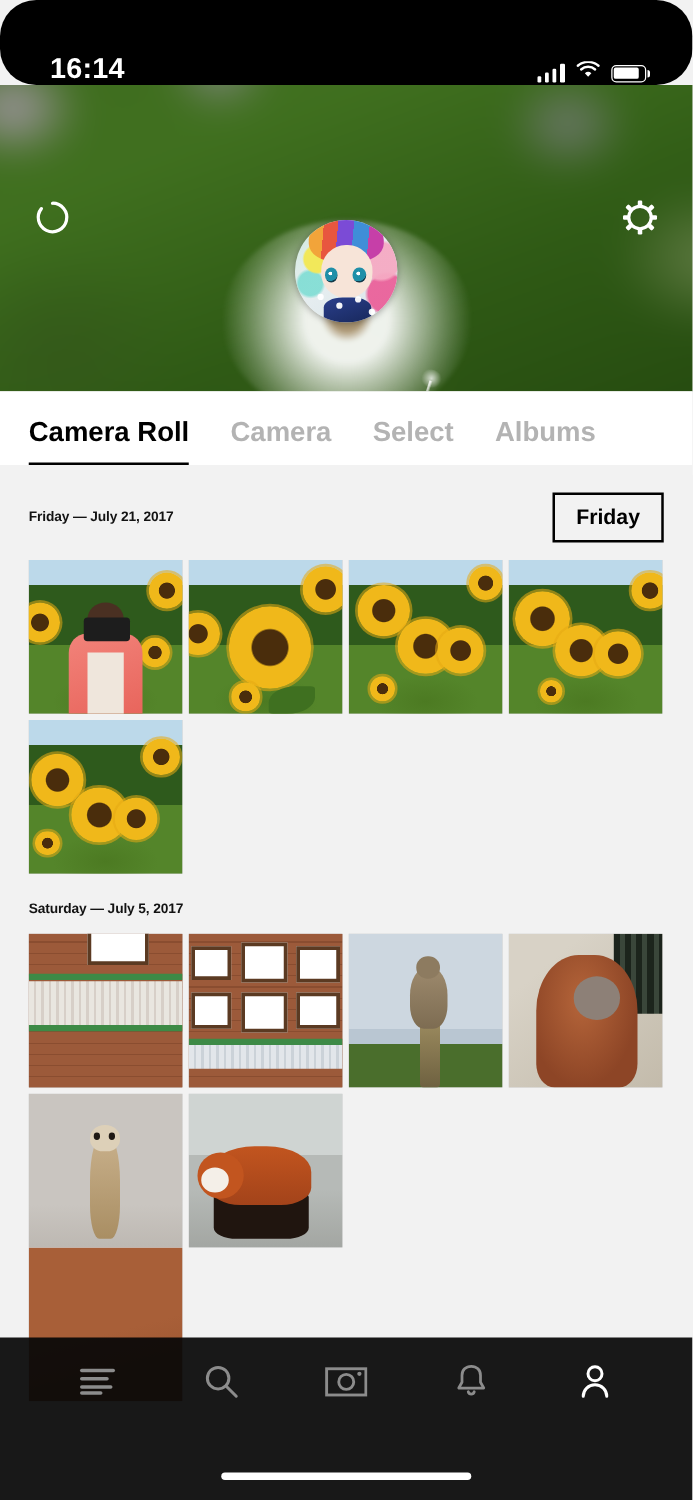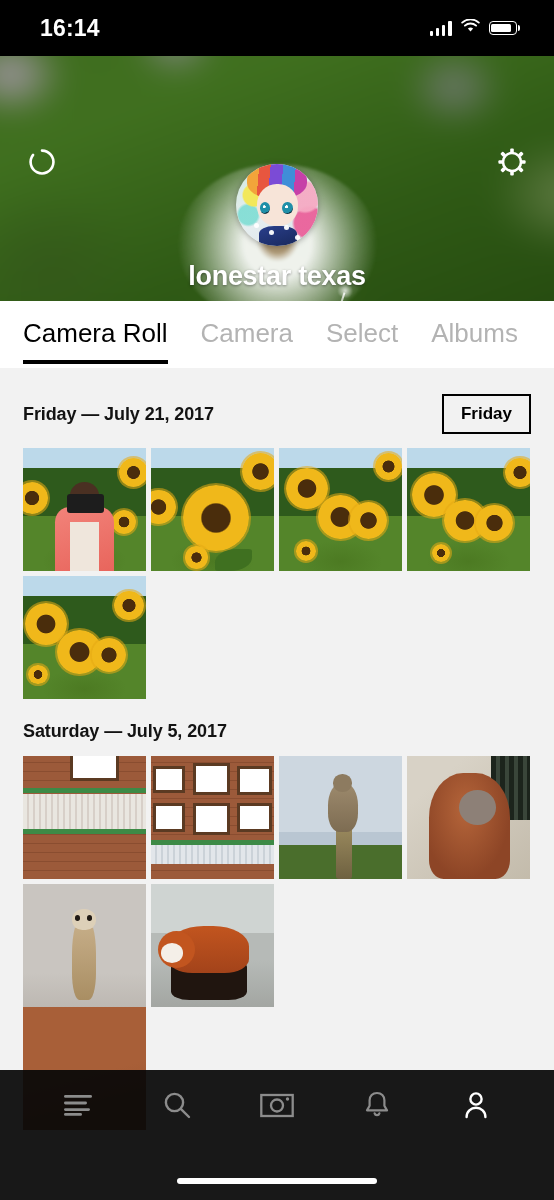--- a/index.html
+++ b/index.html
@@ -5,23 +5,23 @@
   * { margin:0; padding:0; box-sizing:border-box; }
   html,body { width:554px; height:1200px; overflow:hidden; }
   body {
     font-family:"Liberation Sans", sans-serif;
     background:#f2f2f2;
     position:relative;
   }
 
   
   .statusbar {
-    height:56px; background:#000; color:#fff;
-    display:flex; align-items:center; justify-content:space-between;
-    padding:0 34px 0 40px; position:relative; z-index:40;
+    height:68px; background:#000; color:#fff;
+    display:flex; align-items:flex-end; justify-content:space-between;
+    padding:0 34px 0 40px; position:relative; z-index:40;border-radius:29px;
   }
   .status-time { font-size:23px; font-weight:600; letter-spacing:.2px; }
   .status-icons { display:flex; align-items:center; gap:9px; }
   .sig { display:flex; align-items:flex-end; gap:2.5px; height:15px; }
   .sig i { width:3.6px; background:#fff; border-radius:1px; display:block; }
   .sig i:nth-child(1){height:5px}.sig i:nth-child(2){height:8px}
   .sig i:nth-child(3){height:11px}.sig i:nth-child(4){height:15px}
   .batt { width:28px; height:14px; border:1.8px solid #fff; border-radius:4px; padding:1.6px; }
   .batt span { display:block; height:100%; width:88%; background:#fff; border-radius:1.5px; }
   .batt-cap { width:2px; height:6px; background:#fff; border-radius:0 2px 2px 0; margin-left:1.5px; }
@@ -105,36 +105,36 @@
     position:absolute; left:0; right:0; top:205px; text-align:center;
     color:#fff; font-size:27px; font-weight:700; letter-spacing:-.3px; z-index:6;
     text-shadow:0 1px 3px rgba(0,0,0,.42);
   }
 
   
   .tabbar {
     height:67px; background:#fff; display:flex; align-items:center;
     padding-left:23px; gap:33px; overflow:hidden; position:relative;
   }
-  .tab { font-size:26px; font-weight:400; color:#b3b3b3; white-space:nowrap;
+  .tab { font-size:22px; font-weight:700; color:#b3b3b3; white-space:nowrap;
     position:relative; padding-bottom:2px; cursor:pointer; }
   .tab.active { color:#000; }
   .tab.active::after {
     content:""; position:absolute; left:0; right:0; bottom:-13px;
     height:4px; background:#000;
   }
 
   
   .feed { position:absolute; top:372px; left:0; right:0; bottom:0;
     background:#f2f2f2; overflow:hidden; }
   .date-row {
     display:flex; align-items:center; justify-content:space-between;
     padding:22px 23px 14px 23px;
   }
-  .date-label { font-size:18px; font-weight:700; color:#131313; letter-spacing:-.1px; }
+  .date-label { font-size:11px; font-weight:700; color:#131313; letter-spacing:-.1px; }
   .select-btn {
     border:2px solid #000; background:transparent; color:#000;
     font-family:"Liberation Sans", sans-serif;
     font-size:17px; font-weight:700; padding:8px 17px; cursor:pointer;
   }
   .grid { display:grid; grid-template-columns:repeat(4,123px); gap:5px;
     padding:0 23px; }
   .thumb { width:123px; height:123px; overflow:hidden; position:relative;
     background:#ccc; cursor:pointer; }
   .thumb > div { position:absolute; inset:0; }
@@ -282,21 +282,20 @@
       <div class="a-eye l"></div>
       <div class="a-eye r"></div>
       <div class="a-body"></div>
       <div class="a-sparkle" style="left:22%;top:72%"></div>
       <div class="a-sparkle" style="left:40%;top:80%"></div>
       <div class="a-sparkle" style="left:58%;top:74%"></div>
       <div class="a-sparkle" style="left:72%;top:86%"></div>
     </div>
   </div>
 
-  <div class="profile-name">lonestar texas</div>
 
 </div>
 
 <div class="tabbar">
   <div class="tab active">Camera Roll</div>
   <div class="tab">Camera</div>
   <div class="tab">Select</div>
   <div class="tab">Albums</div>
 </div>
 

